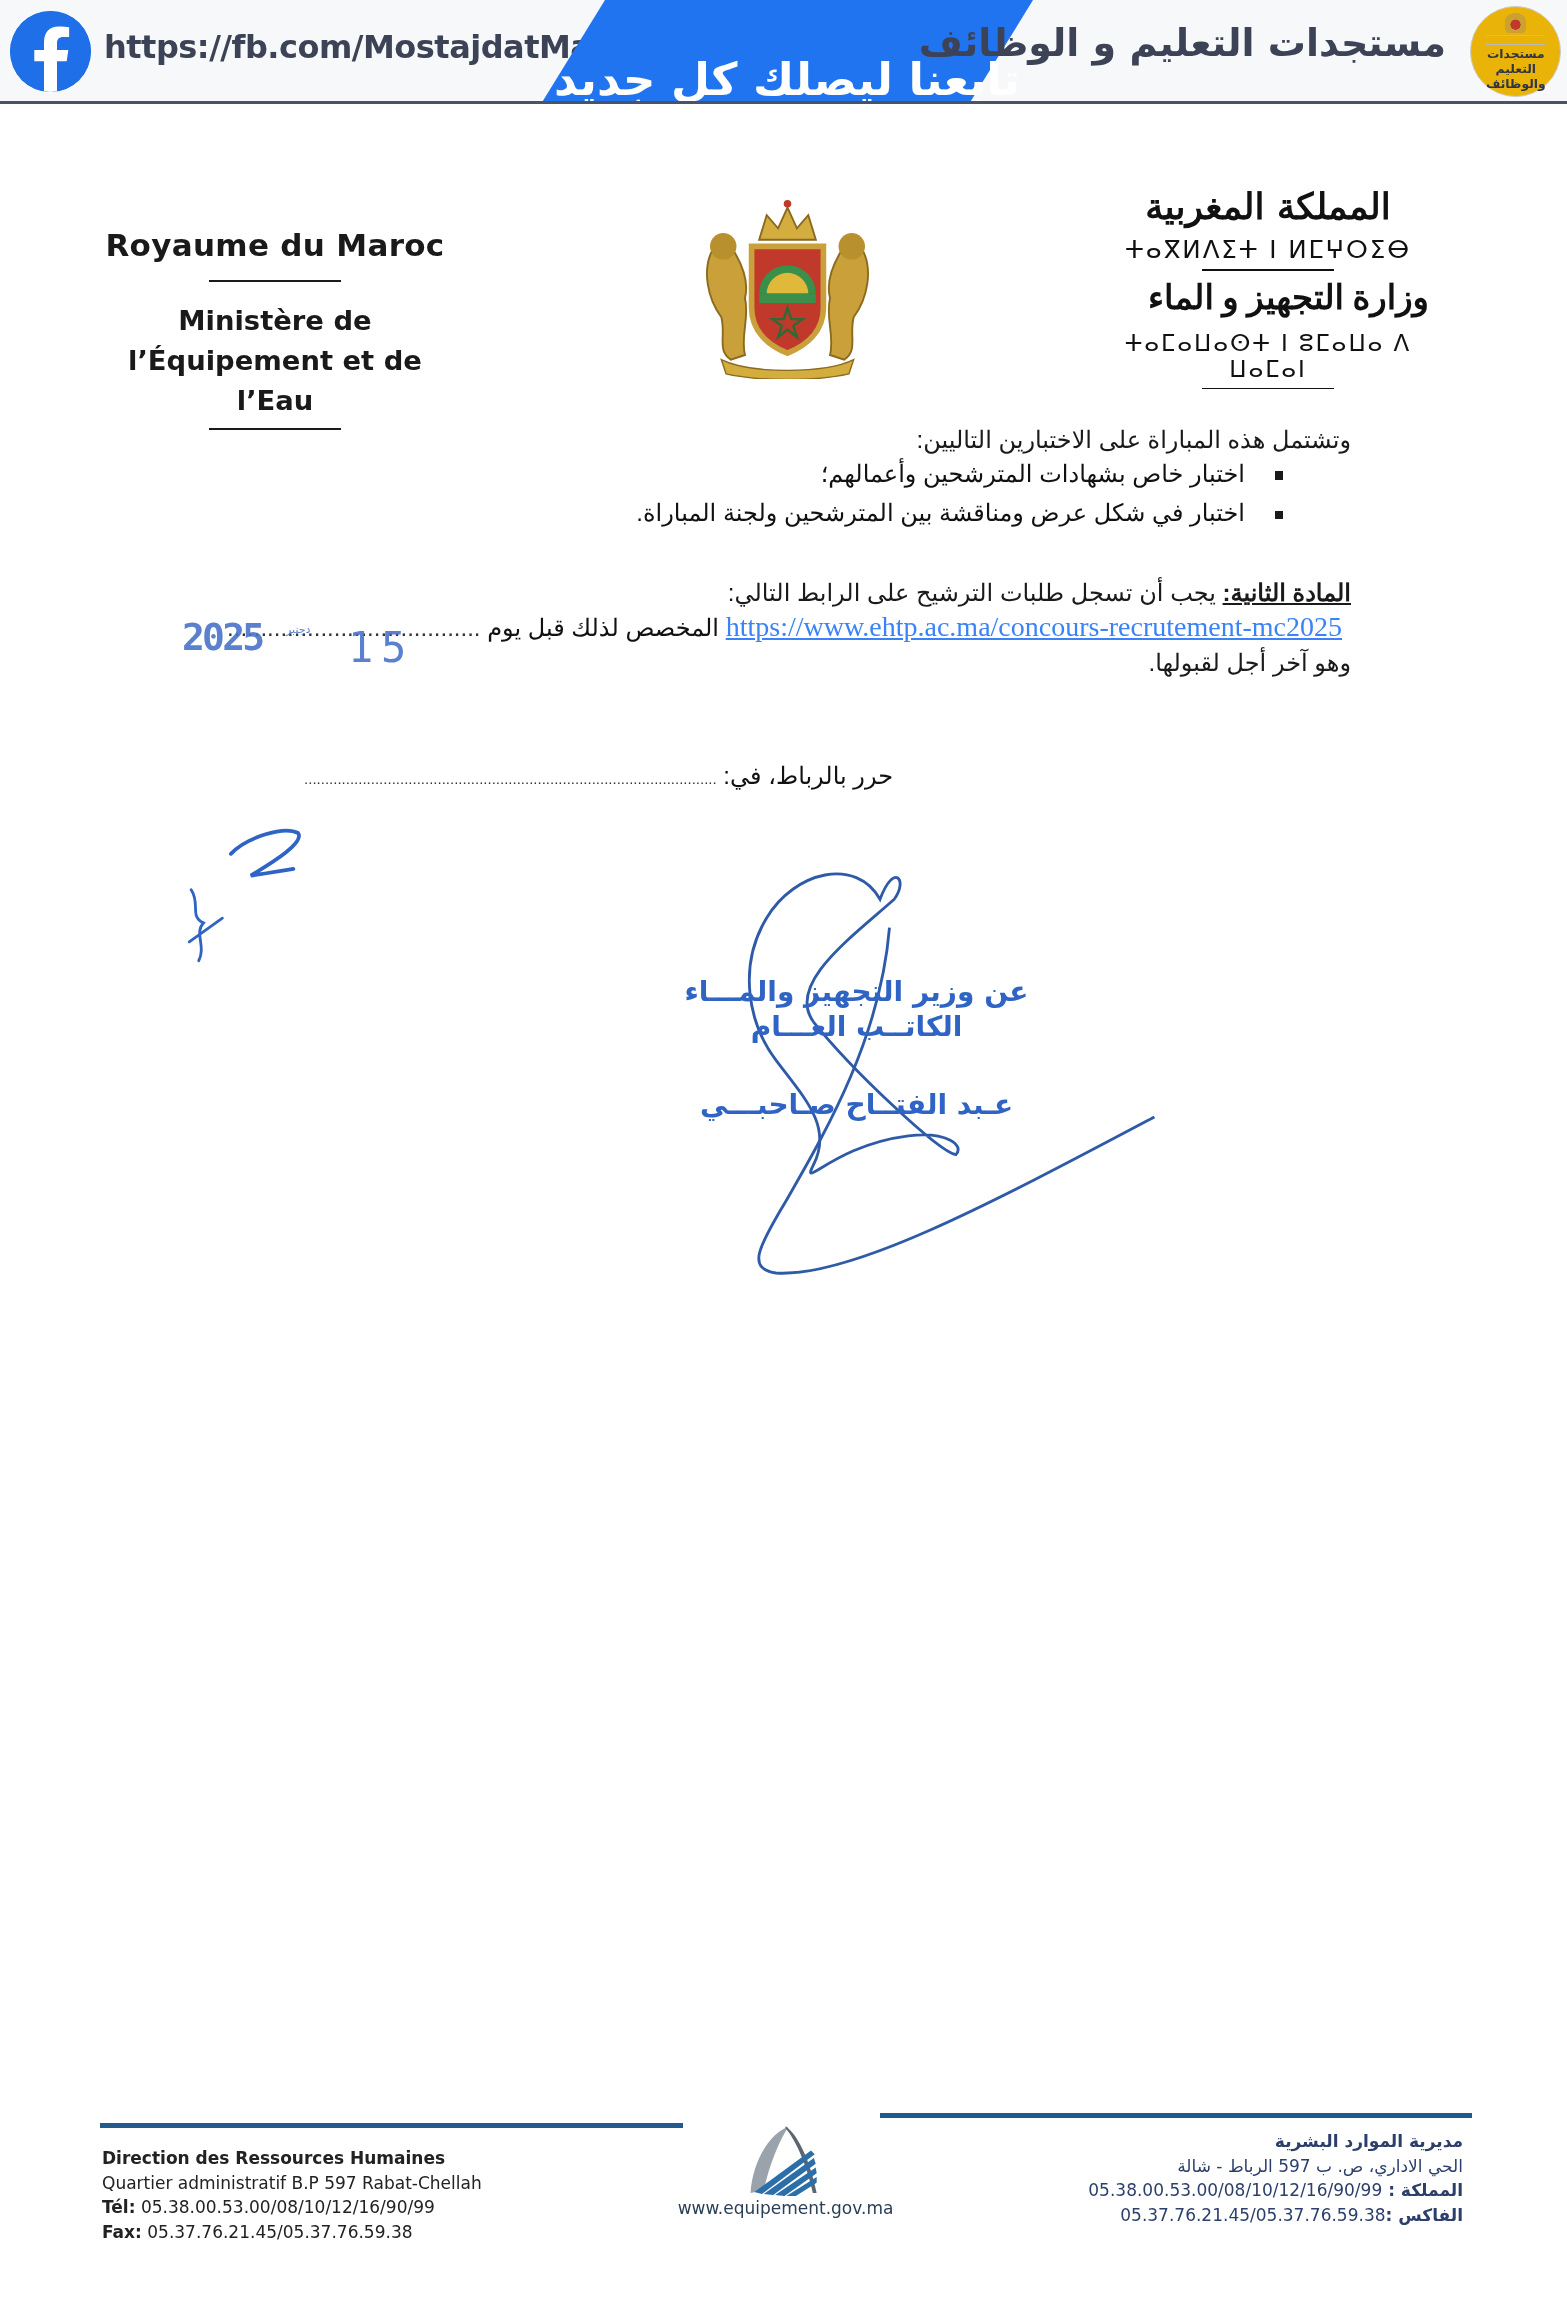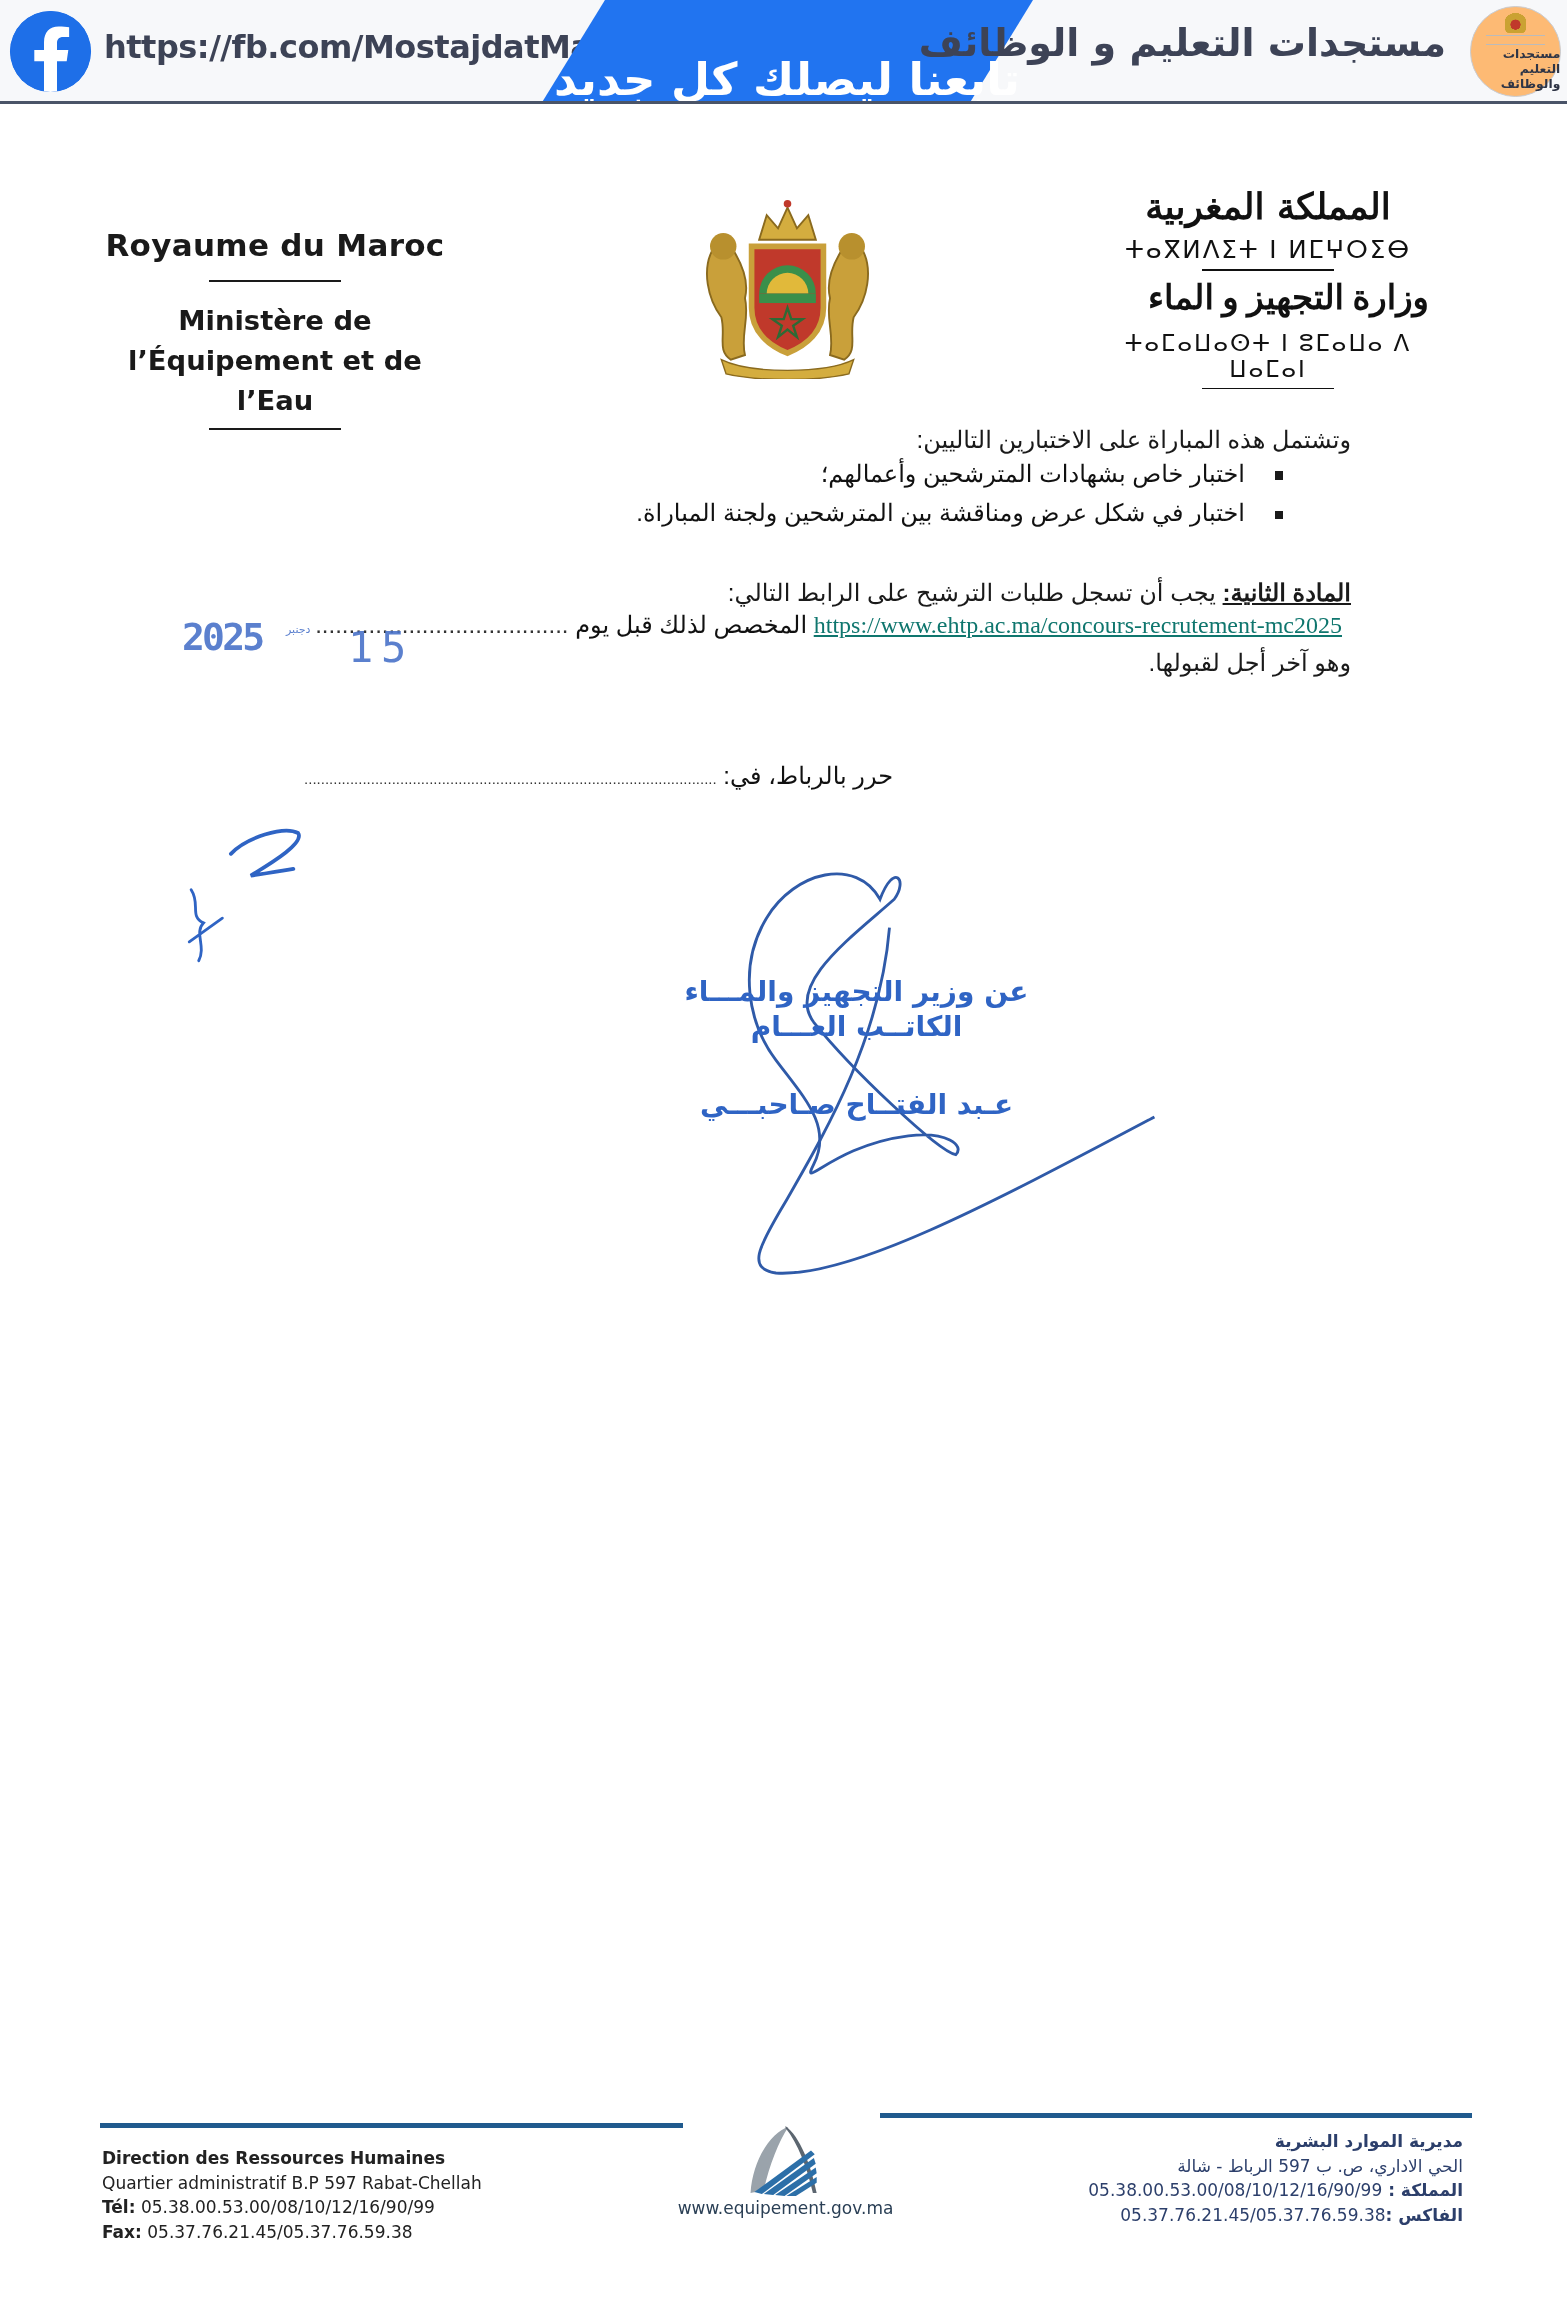--- a/index.html
+++ b/index.html
@@ -7,21 +7,21 @@
     body { position: relative; font-family: "Liberation Sans", sans-serif; color: #111; }
 
     
     .banner { position: absolute; left: 0; top: 0; width: 1567px; height: 104px; background: #f7f8fa; border-bottom: 3.8px solid #4a5468; overflow: hidden; }
     .fb-icon { position: absolute; left: 9.5px; top: 11.4px; width: 81px; height: 81px; border-radius: 50%; background: #1e6fe8; overflow: hidden; }
     .fb-icon svg { width: 100%; height: 100%; display: block; }
     .fb-url { position: absolute; left: 104px; top: 28px; font-family: "DejaVu Sans", sans-serif; font-weight: bold; font-size: 32px; color: #3d4356; letter-spacing: -0.5px; }
     .blue-band { position: absolute; left: 541px; top: 0; width: 492px; height: 104px; background: #2174f0; clip-path: polygon(13% 0, 100% 0, 87% 100%, 0 100%); }
     .follow-text { position: absolute; left: 541px; top: 17px; width: 492px; text-align: center; color: #fff; font-family: "DejaVu Sans", sans-serif; font-size: 45px; font-weight: bold; direction: rtl; margin-top: 36px; }
     .site-name { position: absolute; right: 121px; top: 21px; font-family: "DejaVu Sans", sans-serif; font-size: 38px; font-weight: bold; color: #3d4356; direction: rtl; }
-    .site-logo { position: absolute; right: 5.7px; top: 5.7px; width: 91px; height: 91px; border-radius: 50%; background: #fdba74; border: 1.9px solid #c8ccd3; text-align: right; direction: rtl; }
+    .site-logo { position: absolute; right: 5.7px; top: 5.7px; width: 91px; height: 91px; border-radius: 50%; background: #eab308; border: 1.9px solid #c8ccd3; text-align: center; direction: rtl; }
     .site-logo .crest-mini { width: 21px; height: 21px; margin: 5.7px auto 0; border-radius: 3.8px; background: radial-gradient(circle at 50% 60%, #c0392b 30%, #caa232 32%, #caa232 70%, transparent 72%); }
     .site-logo .mini-lines { height: 9.5px; margin: 1.9px 15px; border-top: 0.9px solid #bbb; border-bottom: 0.9px solid #bbb; }
     .site-logo .logo-text { font-family: "DejaVu Sans", sans-serif; font-size: 12.3px; font-weight: bold; color: #2f3546; line-height: 15px; }
 
     
     .fr-head { position: absolute; left: 95px; top: 227px; width: 360px; text-align: center; font-family: "DejaVu Sans", sans-serif; font-weight: bold; color: #1a1a1a; }
     .fr-head .kingdom { font-size: 31px; letter-spacing: 0.3px; }
     .fr-head .rule { width: 132px; height: 1.9px; background: #1a1a1a; margin: 17px auto 19px; }
     .fr-head .ministry { font-size: 27.4px; line-height: 40px; }
     .fr-head .rule2 { width: 132px; height: 1.9px; background: #1a1a1a; margin: 7.6px auto 0; }
@@ -39,21 +39,21 @@
     
     .body-ar { position: absolute; right: 216px; direction: rtl; font-family: "Liberation Sans", sans-serif; font-size: 24px; color: #1a1a1a; }
     .intro { top: 426px; }
     .bullet-list { position: absolute; right: 284px; top: 460px; direction: rtl; font-size: 24px; list-style: none; }
     .bullet-list li { position: relative; margin-bottom: 11.4px; padding-right: 38px; }
     .bullet-list li::before { content: ""; position: absolute; right: 0; top: 11.4px; width: 8.5px; height: 8.5px; background: #1a1a1a; }
 
     .article2 { top: 579px; }
     .article2 .art-label { font-weight: bold; text-decoration: underline; }
     .link-line { position: absolute; right: 225px; top: 611px; direction: rtl; font-size: 24px; white-space: nowrap; }
-    .link-line a { font-family: "Liberation Serif", serif; font-size: 24px; color: #0f766e; text-decoration: underline; direction: ltr; unicode-bidi: embed; }
+    .link-line a { font-family: "Liberation Serif", serif; font-size: 28px; color: #3b82f6; text-decoration: underline; direction: ltr; unicode-bidi: embed; }
     .dots { letter-spacing: 0.9px; color: #333; }
     .stamp-date { position: absolute; left: 182px; top: 615px; font-family: "DejaVu Sans Mono", monospace; color: #4a73c9; opacity: 0.9; }
     .stamp-date .year { font-size: 38px; font-weight: bold; letter-spacing: -2.8px; }
     .stamp-date .month { position: absolute; left: 104px; top: 7.6px; font-size: 11px; direction: rtl; font-family: "DejaVu Sans", sans-serif; }
     .stamp-date .day { position: absolute; left: 166px; top: 7.6px; font-size: 42px; letter-spacing: 7.6px; }
     .last-line { top: 649px; }
 
     .place-line { position: absolute; right: 674px; top: 762px; direction: rtl; font-size: 24px; white-space: nowrap; }
     .place-line .dots { font-size: 15px; }
 

